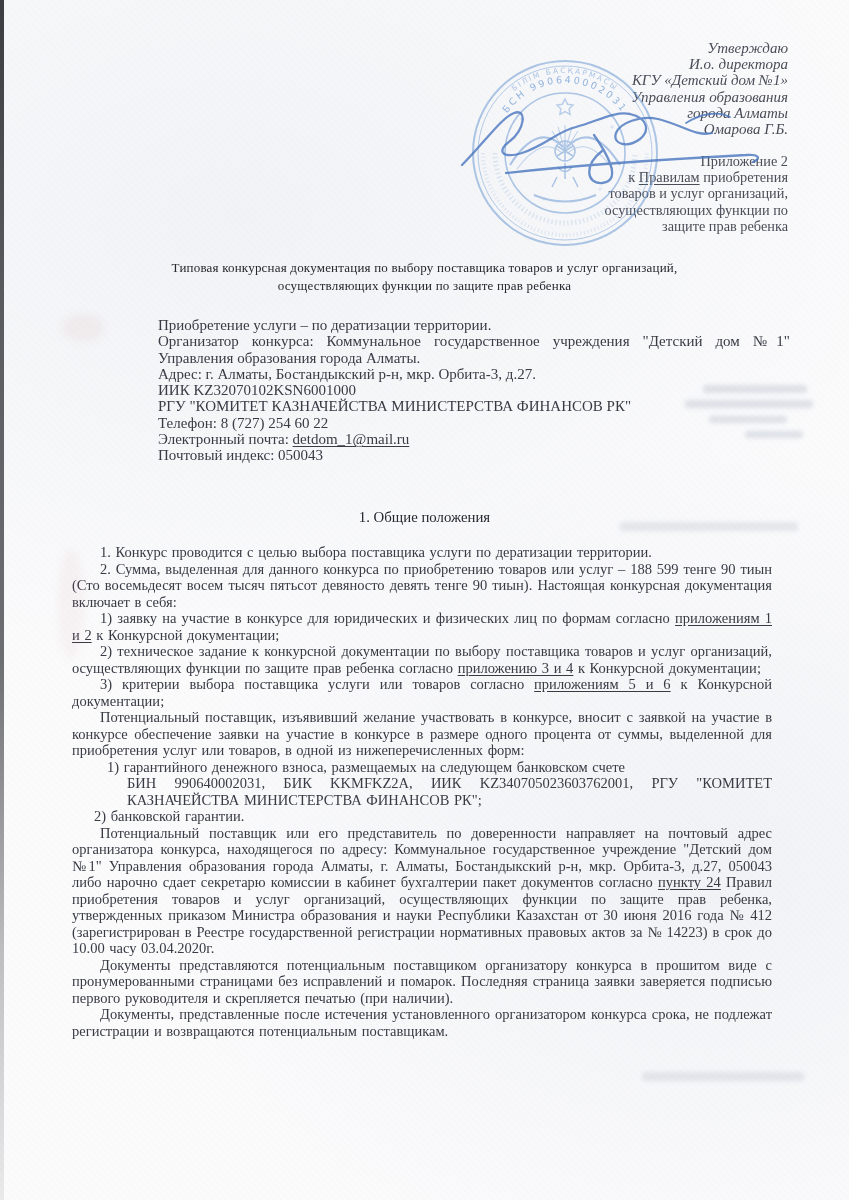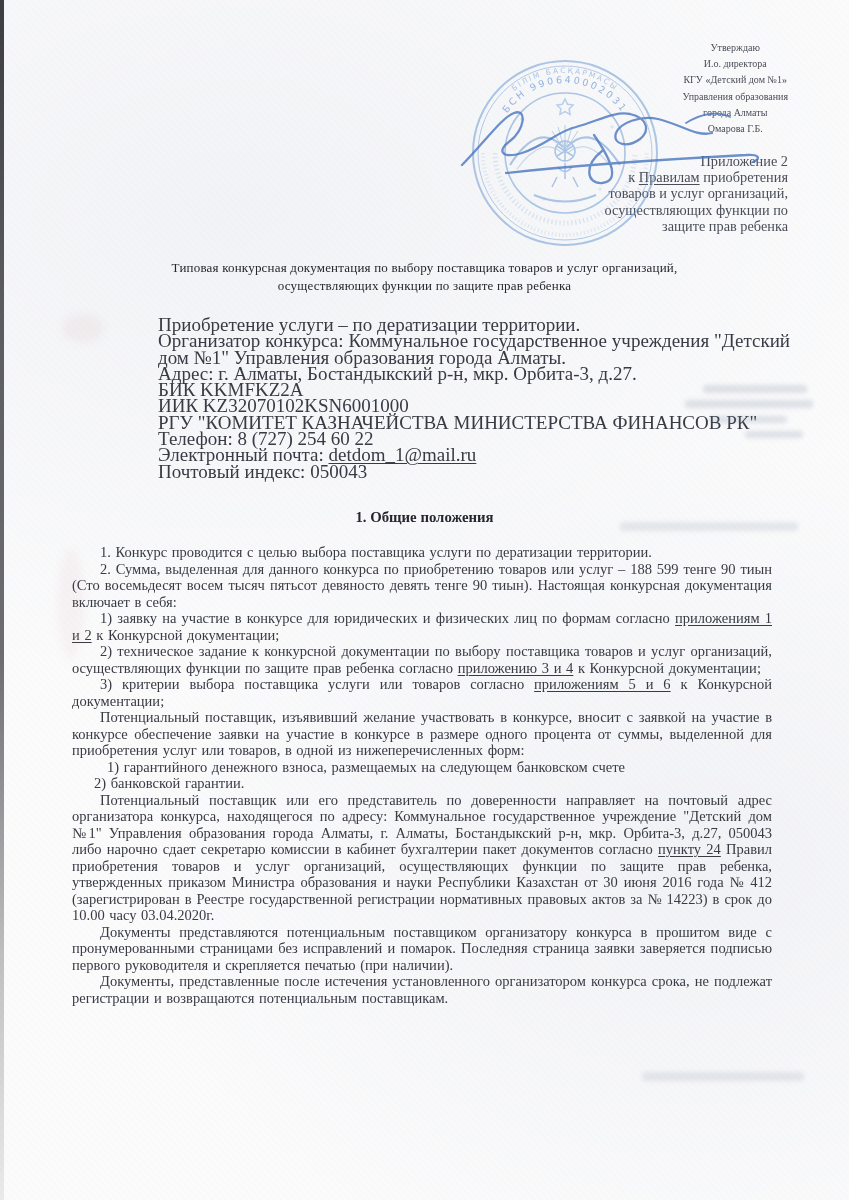--- a/index.html
+++ b/index.html
@@ -13,33 +13,33 @@
     color:var(--ink);
     background:
       repeating-linear-gradient(47deg, rgba(140,145,160,0.015) 0 2px, rgba(0,0,0,0) 2px 5px),
       radial-gradient(1100px 750px at 28% 18%, rgba(234,236,241,.55), rgba(0,0,0,0) 62%),
       radial-gradient(950px 700px at 82% 72%, rgba(229,231,238,.45), rgba(0,0,0,0) 60%),
       var(--paper);
   }
   .scan-edge{position:absolute;left:0;top:0;width:4px;height:100%;
     background:linear-gradient(to bottom,#3c3d40 0%,#5a5b5f 25%,#6d6e72 55%,rgba(120,120,124,.45) 80%,rgba(140,140,144,.15) 100%);}
   
-  .approval{position:absolute;top:40px;right:61px;text-align:center;font-size:10px;line-height:16.2px;color:var(--ink-soft);}
+  .approval{position:absolute;top:40px;right:61px;text-align:right;font-size:15px;line-height:16.2px;color:var(--ink-soft);font-style:italic;}
   .appendix{position:absolute;top:153px;right:61px;text-align:right;font-size:14.3px;line-height:16.2px;color:var(--ink-soft);}
   
   .stamp{position:absolute;left:462px;top:57px;width:210px;height:192px;color:var(--stamp_blue);filter:blur(.3px);}
   .signature{position:absolute;left:450px;top:93px;width:330px;height:100px;color:var(--signature_blue);}
   
   .title{position:absolute;top:259px;left:40px;width:769px;text-align:center;
     font-weight:normal;font-size:13px;line-height:17.5px;color:var(--title-ink);letter-spacing:.2px;}
   
-  .org{position:absolute;top:317px;left:158px;width:632px;font-size:19px;line-height:16.3px;}
+  .org{position:absolute;top:317px;left:158px;width:632px;font-size:15px;line-height:16.3px;}
   .org .just{text-align:justify;}
   
-  .heading{position:absolute;top:509px;left:40px;width:769px;text-align:center;font-weight:bold;font-size:14.8px;color:var(--title-ink);}
+  .heading{position:absolute;top:509px;left:40px;width:769px;text-align:center;font-weight:normal;font-size:14.8px;color:var(--title-ink);}
   
   .body{position:absolute;top:544px;left:72px;width:700px;font-size:14.5px;line-height:16.5px;word-spacing:1px;}
   .p{margin:0;text-align:justify;text-indent:28px;}
   .p.hang{padding-left:55px;text-indent:-20px;text-align:left;}
   .p.bank{padding-left:55px;text-indent:0;}
   .p.li2{text-indent:22px;text-align:left;}
   .ul{text-decoration:underline;text-underline-offset:2px;}
   
   .ghost{position:absolute;background:rgba(125,135,158,.22);border-radius:3px;filter:blur(2px);}
   .g1{right:42px;top:385px;width:104px;height:8px;}
@@ -123,38 +123,38 @@
 
   <div class="title">
     <div>Типовая конкурсная документация по выбору поставщика товаров и услуг организаций,</div>
     <div>осуществляющих функции по защите прав ребенка</div>
   </div>
 
   <div class="org">
       <div><span>Приобретение услуги – по дератизации территории.</span></div>
       <div class="just"><span>Организатор конкурса: Коммунальное государственное учреждения "Детский дом №1" Управления образования города Алматы.</span></div>
       <div><span>Адрес: г. Алматы, Бостандыкский р-н, мкр. Орбита-3, д.27.</span></div>
-      <div><span>БИК KKMFKZ2A</span></div>
       <div><span>ИИК  KZ32070102KSN6001000</span></div>
       <div><span>РГУ "КОМИТЕТ КАЗНАЧЕЙСТВА МИНИСТЕРСТВА ФИНАНСОВ РК"</span></div>
       <div><span>Телефон: 8 (727) 254 60 22</span></div>
       <div><span>Электронный почта: </span><span class="ul">detdom_1@mail.ru</span></div>
       <div><span>Почтовый индекс: 050043</span></div>
     </div>
 
   <div class="heading">1. Общие положения</div>
 
   <div class="body">
       <p class="p"><span>1. Конкурс проводится с целью выбора поставщика услуги по дератизации территории.</span></p>
       <p class="p"><span>2. Сумма, выделенная для данного конкурса по приобретению товаров или услуг – 188 599 тенге 90 тиын (Сто восемьдесят восем тысяч пятьсот девяносто девять тенге 90 тиын). Настоящая конкурсная документация включает в себя:</span></p>
       <p class="p"><span>1) заявку на участие в конкурсе для юридических и физических лиц по формам согласно </span><span class="ul">приложениям 1 и 2</span><span> к Конкурсной документации;</span></p>
       <p class="p"><span>2) техническое задание к конкурсной документации по выбору поставщика товаров и услуг организаций, осуществляющих функции по защите прав ребенка согласно </span><span class="ul">приложению 3 и 4</span><span> к Конкурсной документации;</span></p>
       <p class="p"><span>3) критерии выбора поставщика услуги или товаров согласно </span><span class="ul">приложениям 5 и 6</span><span> к Конкурсной документации;</span></p>
       <p class="p"><span>Потенциальный поставщик, изъявивший желание участвовать в конкурсе, вносит с заявкой на участие в конкурсе обеспечение заявки на участие в конкурсе в размере одного процента от суммы, выделенной для приобретения услуг или товаров, в одной из нижеперечисленных форм:</span></p>
       <p class="p hang"><span>1)  гарантийного денежного взноса, размещаемых на следующем банковском счете</span></p>
+      <p class="p bank"><span>БИН 990640002031, БИК KKMFKZ2A, ИИК  KZ340705023603762001, РГУ "КОМИТЕТ КАЗНАЧЕЙСТВА МИНИСТЕРСТВА ФИНАНСОВ РК";</span></p>
       <p class="p li2"><span>2) банковской гарантии.</span></p>
       <p class="p"><span>Потенциальный поставщик или его представитель по доверенности направляет на почтовый адрес организатора конкурса, находящегося по адресу: Коммунальное государственное учреждение "Детский дом №1" Управления образования города Алматы, г. Алматы, Бостандыкский р-н, мкр. Орбита-3, д.27, 050043 либо нарочно сдает секретарю комиссии в кабинет бухгалтерии пакет документов согласно </span><span class="ul">пункту 24</span><span> Правил приобретения товаров и услуг организаций, осуществляющих функции по защите прав ребенка, утвержденных приказом Министра образования и науки Республики Казахстан от 30 июня 2016 года № 412 (зарегистрирован в Реестре государственной регистрации нормативных правовых актов за № 14223) в срок до 10.00 часу 03.04.2020г.</span></p>
       <p class="p"><span>Документы представляются потенциальным поставщиком организатору конкурса в прошитом виде с пронумерованными страницами без исправлений и помарок. Последняя страница заявки заверяется подписью первого руководителя и скрепляется печатью (при наличии).</span></p>
       <p class="p"><span>Документы, представленные после истечения установленного организатором конкурса срока, не подлежат регистрации и возвращаются потенциальным поставщикам.</span></p>
     </div>
 
   <div class="ghost g1"></div>
   <div class="ghost g2"></div>
   <div class="ghost g3"></div>
   <div class="ghost g4"></div>

